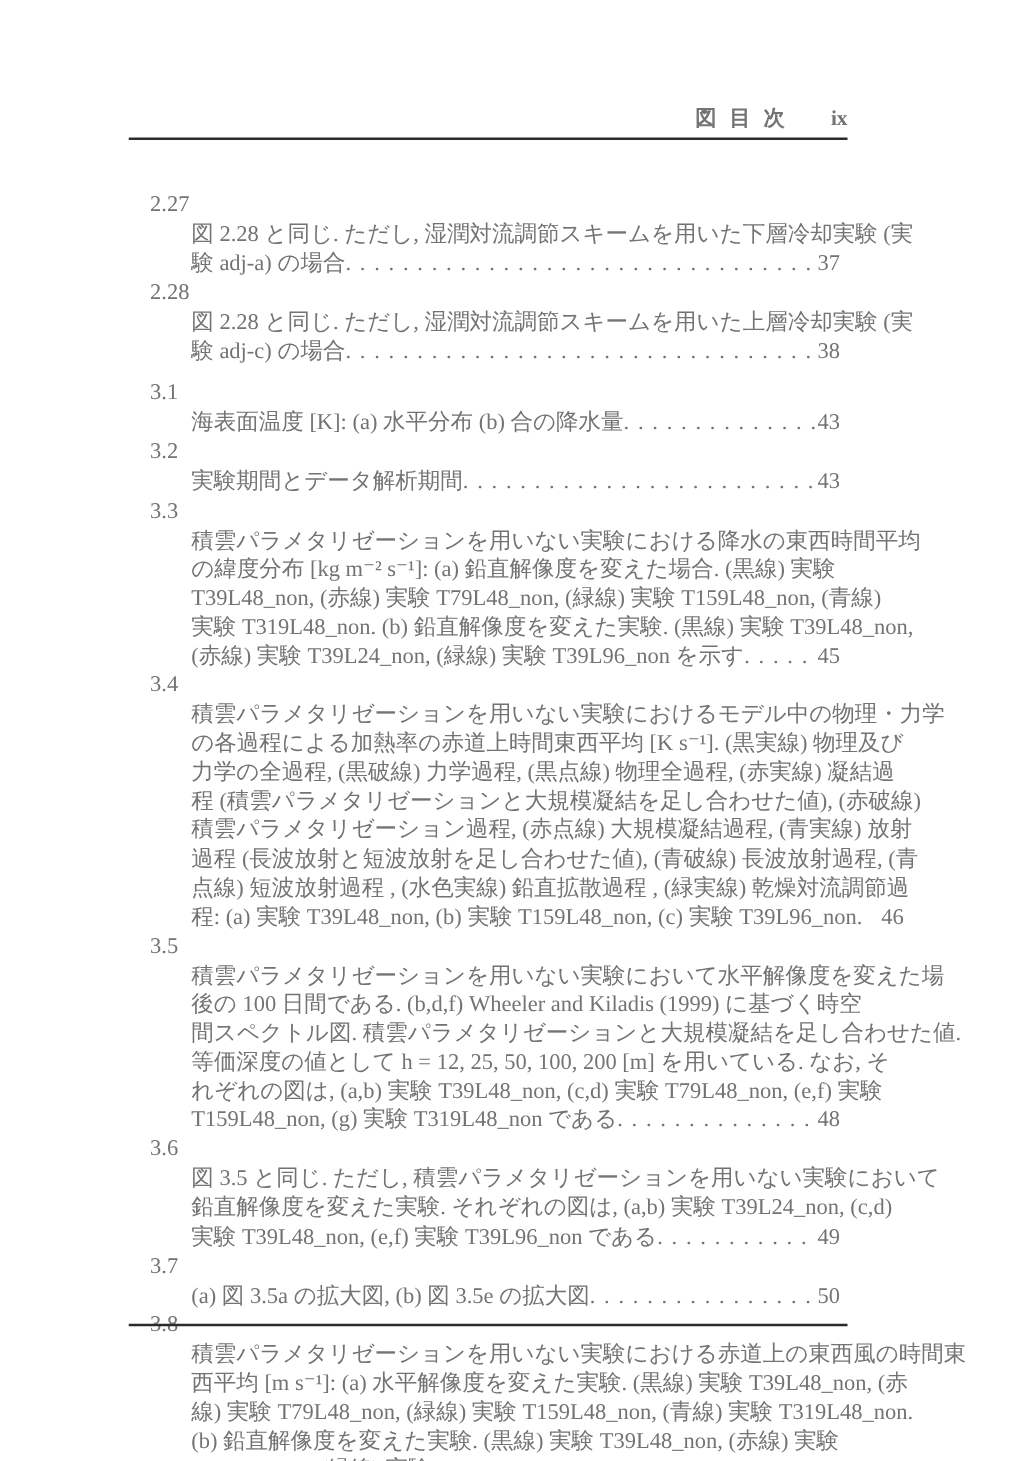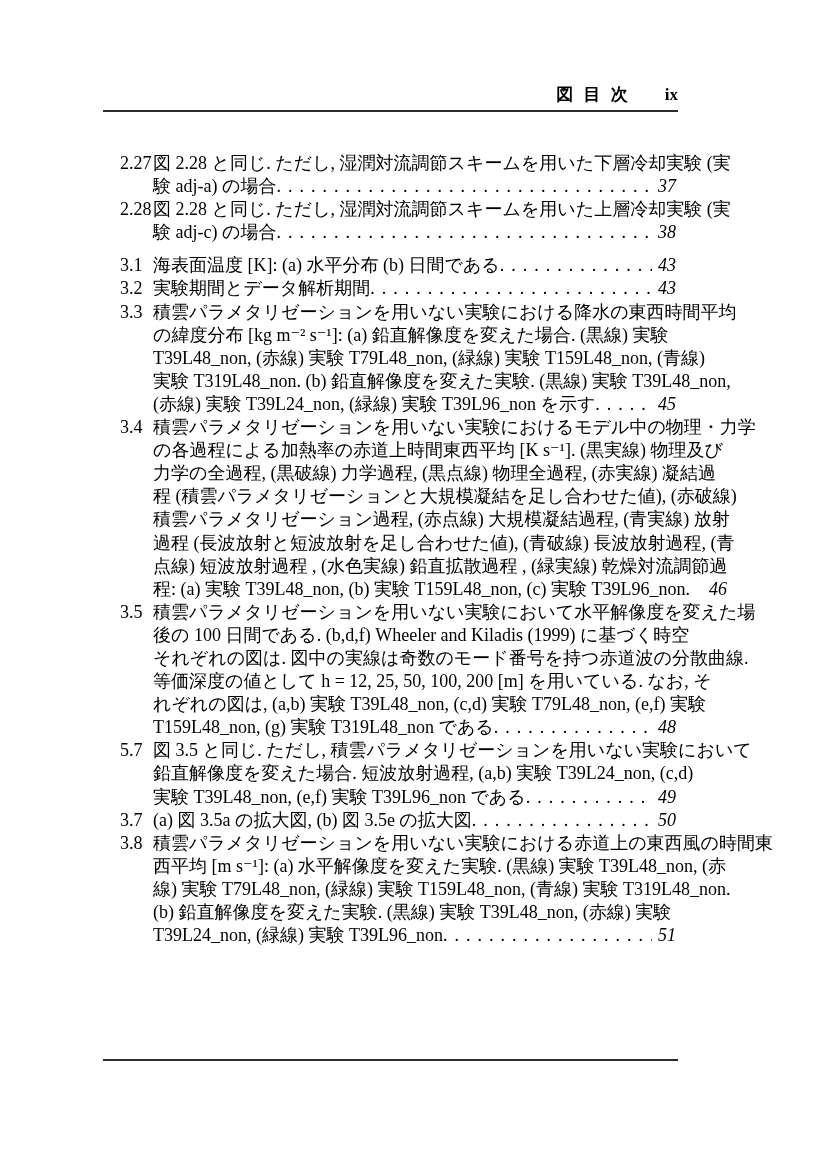--- a/index.html
+++ b/index.html
@@ -2,21 +2,21 @@
 <html><head>
 <meta charset="utf-8">
 <style>
   html, body { margin: 0; padding: 0; background: #ffffff; }
   .page {
     position: relative;
     width: 826px;
     height: 1169px;
     background: #ffffff;
     font-family: "Liberation Serif", "DejaVu Serif", serif;
-    color: #000000;
+    color: #737373;
     overflow: hidden;
   }
   .header-row {
     position: absolute;
     left: 103px;
     top: 84px;
     width: 575px;
     display: flex;
     justify-content: flex-end;
     align-items: baseline;
@@ -39,38 +39,37 @@
     position: absolute;
     left: 120px;
     top: 152px;
     width: 560px;
     font-size: 18px;
     line-height: 23.1px;
   }
   .entry { display: flex; }
   .entry.gap-before { margin-top: 10px; }
   .num { flex: none; width: 33px; }
-  .body { flex: 1; min-width: 0; }
+  .body { flex: 1; min-width: 0; margin-top: 24px; }
   .line { white-space: nowrap; }
   .lastline { display: flex; align-items: baseline; }
   .lasttext { flex: none; white-space: pre; }
   .dots {
     flex: 1;
     min-width: 6px;
     overflow: hidden;
     white-space: nowrap;
     letter-spacing: 7px;
     margin-left: 7px;
     margin-right: 2px;
   }
   .pagenum {
     flex: none;
     min-width: 26px;
-    text-align: center;
-    font-style: italic;
+    text-align: left;
   }
 </style>
 </head>
 <body>
 
 <div class="page">
 
   <div class="header-row">
     <span class="header-title">図 目 次</span>
     <span class="header-pagenum">ix</span>
@@ -98,21 +97,21 @@
             <span class="lasttext">験 adj-c) の場合.</span>
             <span class="dots">..........................................................................................</span>
             <span class="pagenum">38</span>
           </div>
         </div>
       </div>
       <div class="entry gap-before">
         <span class="num">3.1</span>
         <div class="body">
           <div class="lastline">
-            <span class="lasttext">海表面温度 [K]: (a) 水平分布 (b) 日間である.</span>
+            <span class="lasttext">海表面温度 [K]: (a) 水平分布 (b) 合の降水量.</span>
             <span class="dots">..........................................................................................</span>
             <span class="pagenum">43</span>
           </div>
         </div>
       </div>
       <div class="entry">
         <span class="num">3.2</span>
         <div class="body">
           <div class="lastline">
             <span class="lasttext">実験期間とデータ解析期間.</span>
@@ -150,35 +149,35 @@
             <span class="dots"></span>
             <span class="pagenum">46</span>
           </div>
         </div>
       </div>
       <div class="entry">
         <span class="num">3.5</span>
         <div class="body">
           <div class="line">積雲パラメタリゼーションを用いない実験において水平解像度を変えた場</div>
           <div class="line">後の 100 日間である. (b,d,f) Wheeler and Kiladis (1999) に基づく時空</div>
-          <div class="line">それぞれの図は. 図中の実線は奇数のモード番号を持つ赤道波の分散曲線.</div>
+          <div class="line">間スペクトル図. 積雲パラメタリゼーションと大規模凝結を足し合わせた値.</div>
           <div class="line">等価深度の値として h = 12, 25, 50, 100, 200 [m] を用いている. なお, そ</div>
           <div class="line">れぞれの図は, (a,b) 実験 T39L48_non, (c,d) 実験 T79L48_non, (e,f) 実験</div>
           <div class="lastline">
             <span class="lasttext">T159L48_non, (g) 実験 T319L48_non である.</span>
             <span class="dots">..........................................................................................</span>
             <span class="pagenum">48</span>
           </div>
         </div>
       </div>
       <div class="entry">
-        <span class="num">5.7</span>
+        <span class="num">3.6</span>
         <div class="body">
           <div class="line">図 3.5 と同じ. ただし, 積雲パラメタリゼーションを用いない実験において</div>
-          <div class="line">鉛直解像度を変えた場合. 短波放射過程, (a,b) 実験 T39L24_non, (c,d)</div>
+          <div class="line">鉛直解像度を変えた実験. それぞれの図は, (a,b) 実験 T39L24_non, (c,d)</div>
           <div class="lastline">
             <span class="lasttext">実験 T39L48_non, (e,f) 実験 T39L96_non である.</span>
             <span class="dots">..........................................................................................</span>
             <span class="pagenum">49</span>
           </div>
         </div>
       </div>
       <div class="entry">
         <span class="num">3.7</span>
         <div class="body">

